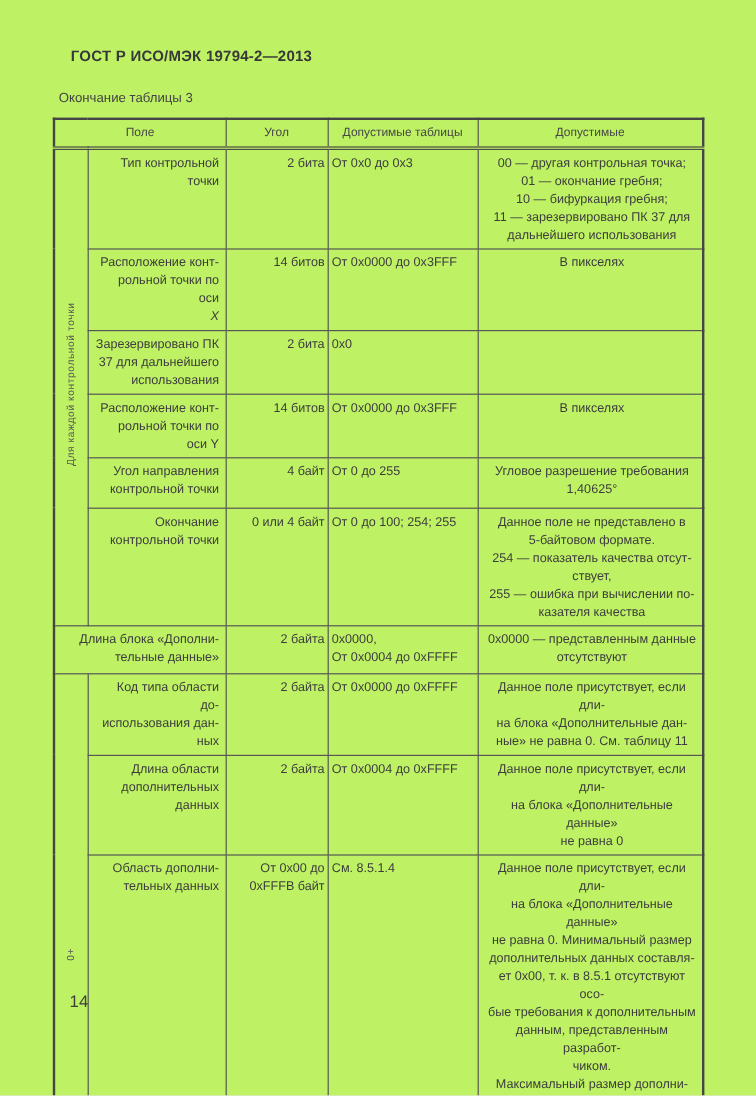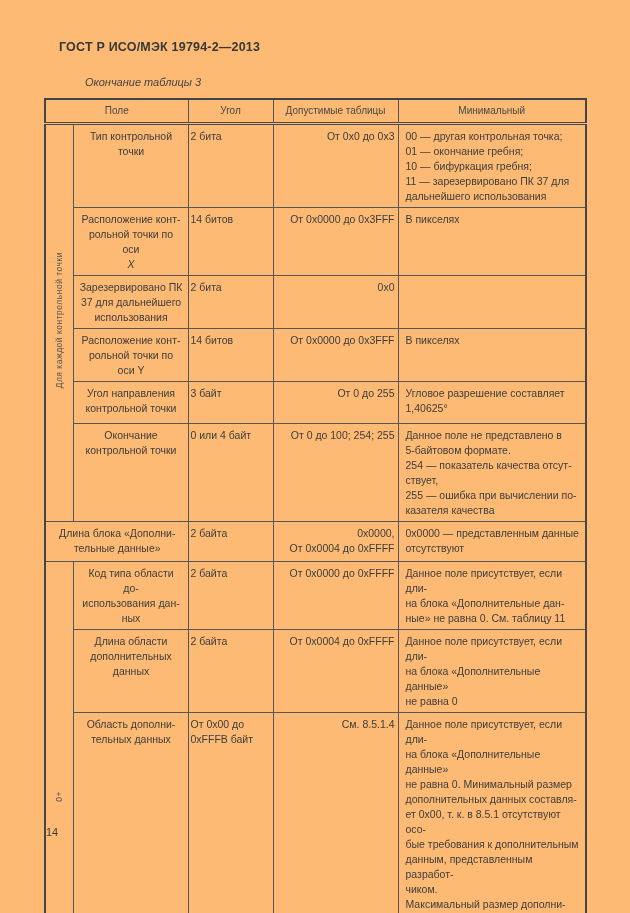--- a/index.html
+++ b/index.html
@@ -1,42 +1,40 @@
 <!DOCTYPE html>
 <html><head>
 <meta charset="utf-8">
 <style>
   * { margin: 0; padding: 0; box-sizing: border-box; }
   html, body { background: #e8e8e8; }
   .page {
     position: relative;
     width: 630px;
     height: 913px;
-    background: #fdba74;
+    background: #bef264;
     font-family: "Liberation Sans", "DejaVu Sans", sans-serif;
     color: #3d3d3d;
     overflow: hidden;
   }
   .doc-header {
     position: absolute;
     left: 59px;
     top: 40px;
     font-size: 12.5px;
     font-weight: bold;
     letter-spacing: 0.2px;
     color: #383838;
   }
   .table-caption {
     position: absolute;
     left: 49px;
     top: 76px;
     font-size: 11px;
-    font-style: italic;
     color: #444;
-    margin-left: 36px;
   }
   .gost-table {
     position: absolute;
     left: 44px;
     top: 98px;
     width: 541px;
     border-collapse: collapse;
     table-layout: fixed;
   }
   .gost-table td, .gost-table th {
@@ -51,44 +49,45 @@
   .gost-table th {
     font-weight: normal;
     font-size: 10px;
     text-align: center;
     vertical-align: middle;
     height: 24px;
     border-bottom: 3px double #4a4a4a;
     color: #474747;
     margin-top: 30px;
   }
-  td.field-cell   { text-align: center;  padding: 4px 5px 3px 6px; white-space: pre-line; }
-  td.length-cell  { text-align: left; padding: 4px 2px; white-space: pre-line; }
-  td.value-cell   { text-align: right; padding: 4px 3px; white-space: pre-line; }
-  td.note-cell    { text-align: left;  padding: 4px 4px 3px 7px; white-space: pre-line; }
+  td.field-cell   { text-align: right;  padding: 4px 5px 3px 6px; white-space: pre-line; }
+  td.length-cell  { text-align: right; padding: 4px 2px; white-space: pre-line; }
+  td.value-cell   { text-align: left; padding: 4px 3px; white-space: pre-line; }
+  td.note-cell    { text-align: center;  padding: 4px 4px 3px 7px; white-space: pre-line; }
   td.rowlabel {
     vertical-align: middle;
     text-align: center;
     padding: 0;
   }
   td.rowlabel span {
     display: inline-block;
     writing-mode: vertical-rl;
     transform: rotate(180deg);
     font-size: 8.5px;
     letter-spacing: 0.5px;
     color: #555;
     white-space: nowrap;
   }
   .page-number {
     position: absolute;
     left: 46px;
     top: 826px;
-    font-size: 11px;
+    font-size: 14px;
     color: #3d3d3d;
+    padding-left: 12px;
   }
   .axis-italic { font-style: italic; }
 </style>
 </head>
 <body>
 
 <div class="page">
 
   <div class="doc-header">ГОСТ Р ИСО/МЭК 19794-2—2013</div>
   <div class="table-caption">Окончание таблицы 3</div>
@@ -99,21 +98,21 @@
       <col style="width:115px">
       <col style="width:85px">
       <col style="width:125px">
       <col style="width:188px">
     </colgroup>
     <thead>
       <tr>
         <th colspan="2">Поле</th>
         <th>Угол</th>
         <th>Допустимые таблицы</th>
-        <th>Минимальный</th>
+        <th>Допустимые</th>
       </tr>
     </thead>
     <tbody>
       <tr style="height:78px">
         <td class="rowlabel" rowspan="6"><span>Для каждой контрольной точки</span></td>
         <td class="field-cell">Тип контрольной
 точки</td>
         <td class="length-cell">2 бита</td>
         <td class="value-cell">От 0x0 до 0x3</td>
         <td class="note-cell">00 — другая контрольная точка;
@@ -142,23 +141,23 @@
         <td class="field-cell">Расположение конт-
 рольной точки по
 оси Y</td>
         <td class="length-cell">14 битов</td>
         <td class="value-cell">От 0x0000 до 0x3FFF</td>
         <td class="note-cell">В пикселях</td>
       </tr>
       <tr style="height:42px">
         <td class="field-cell">Угол направления
 контрольной точки</td>
-        <td class="length-cell">3 байт</td>
+        <td class="length-cell">4 байт</td>
         <td class="value-cell">От 0 до 255</td>
-        <td class="note-cell">Угловое разрешение составляет
+        <td class="note-cell">Угловое разрешение требования
 1,40625°</td>
       </tr>
       <tr style="height:83px">
         <td class="field-cell">Окончание
 контрольной точки</td>
         <td class="length-cell">0 или 4 байт</td>
         <td class="value-cell">От 0 до 100; 254; 255</td>
         <td class="note-cell">Данное поле не представлено в
 5-байтовом формате.
 254 — показатель качества отсут-

